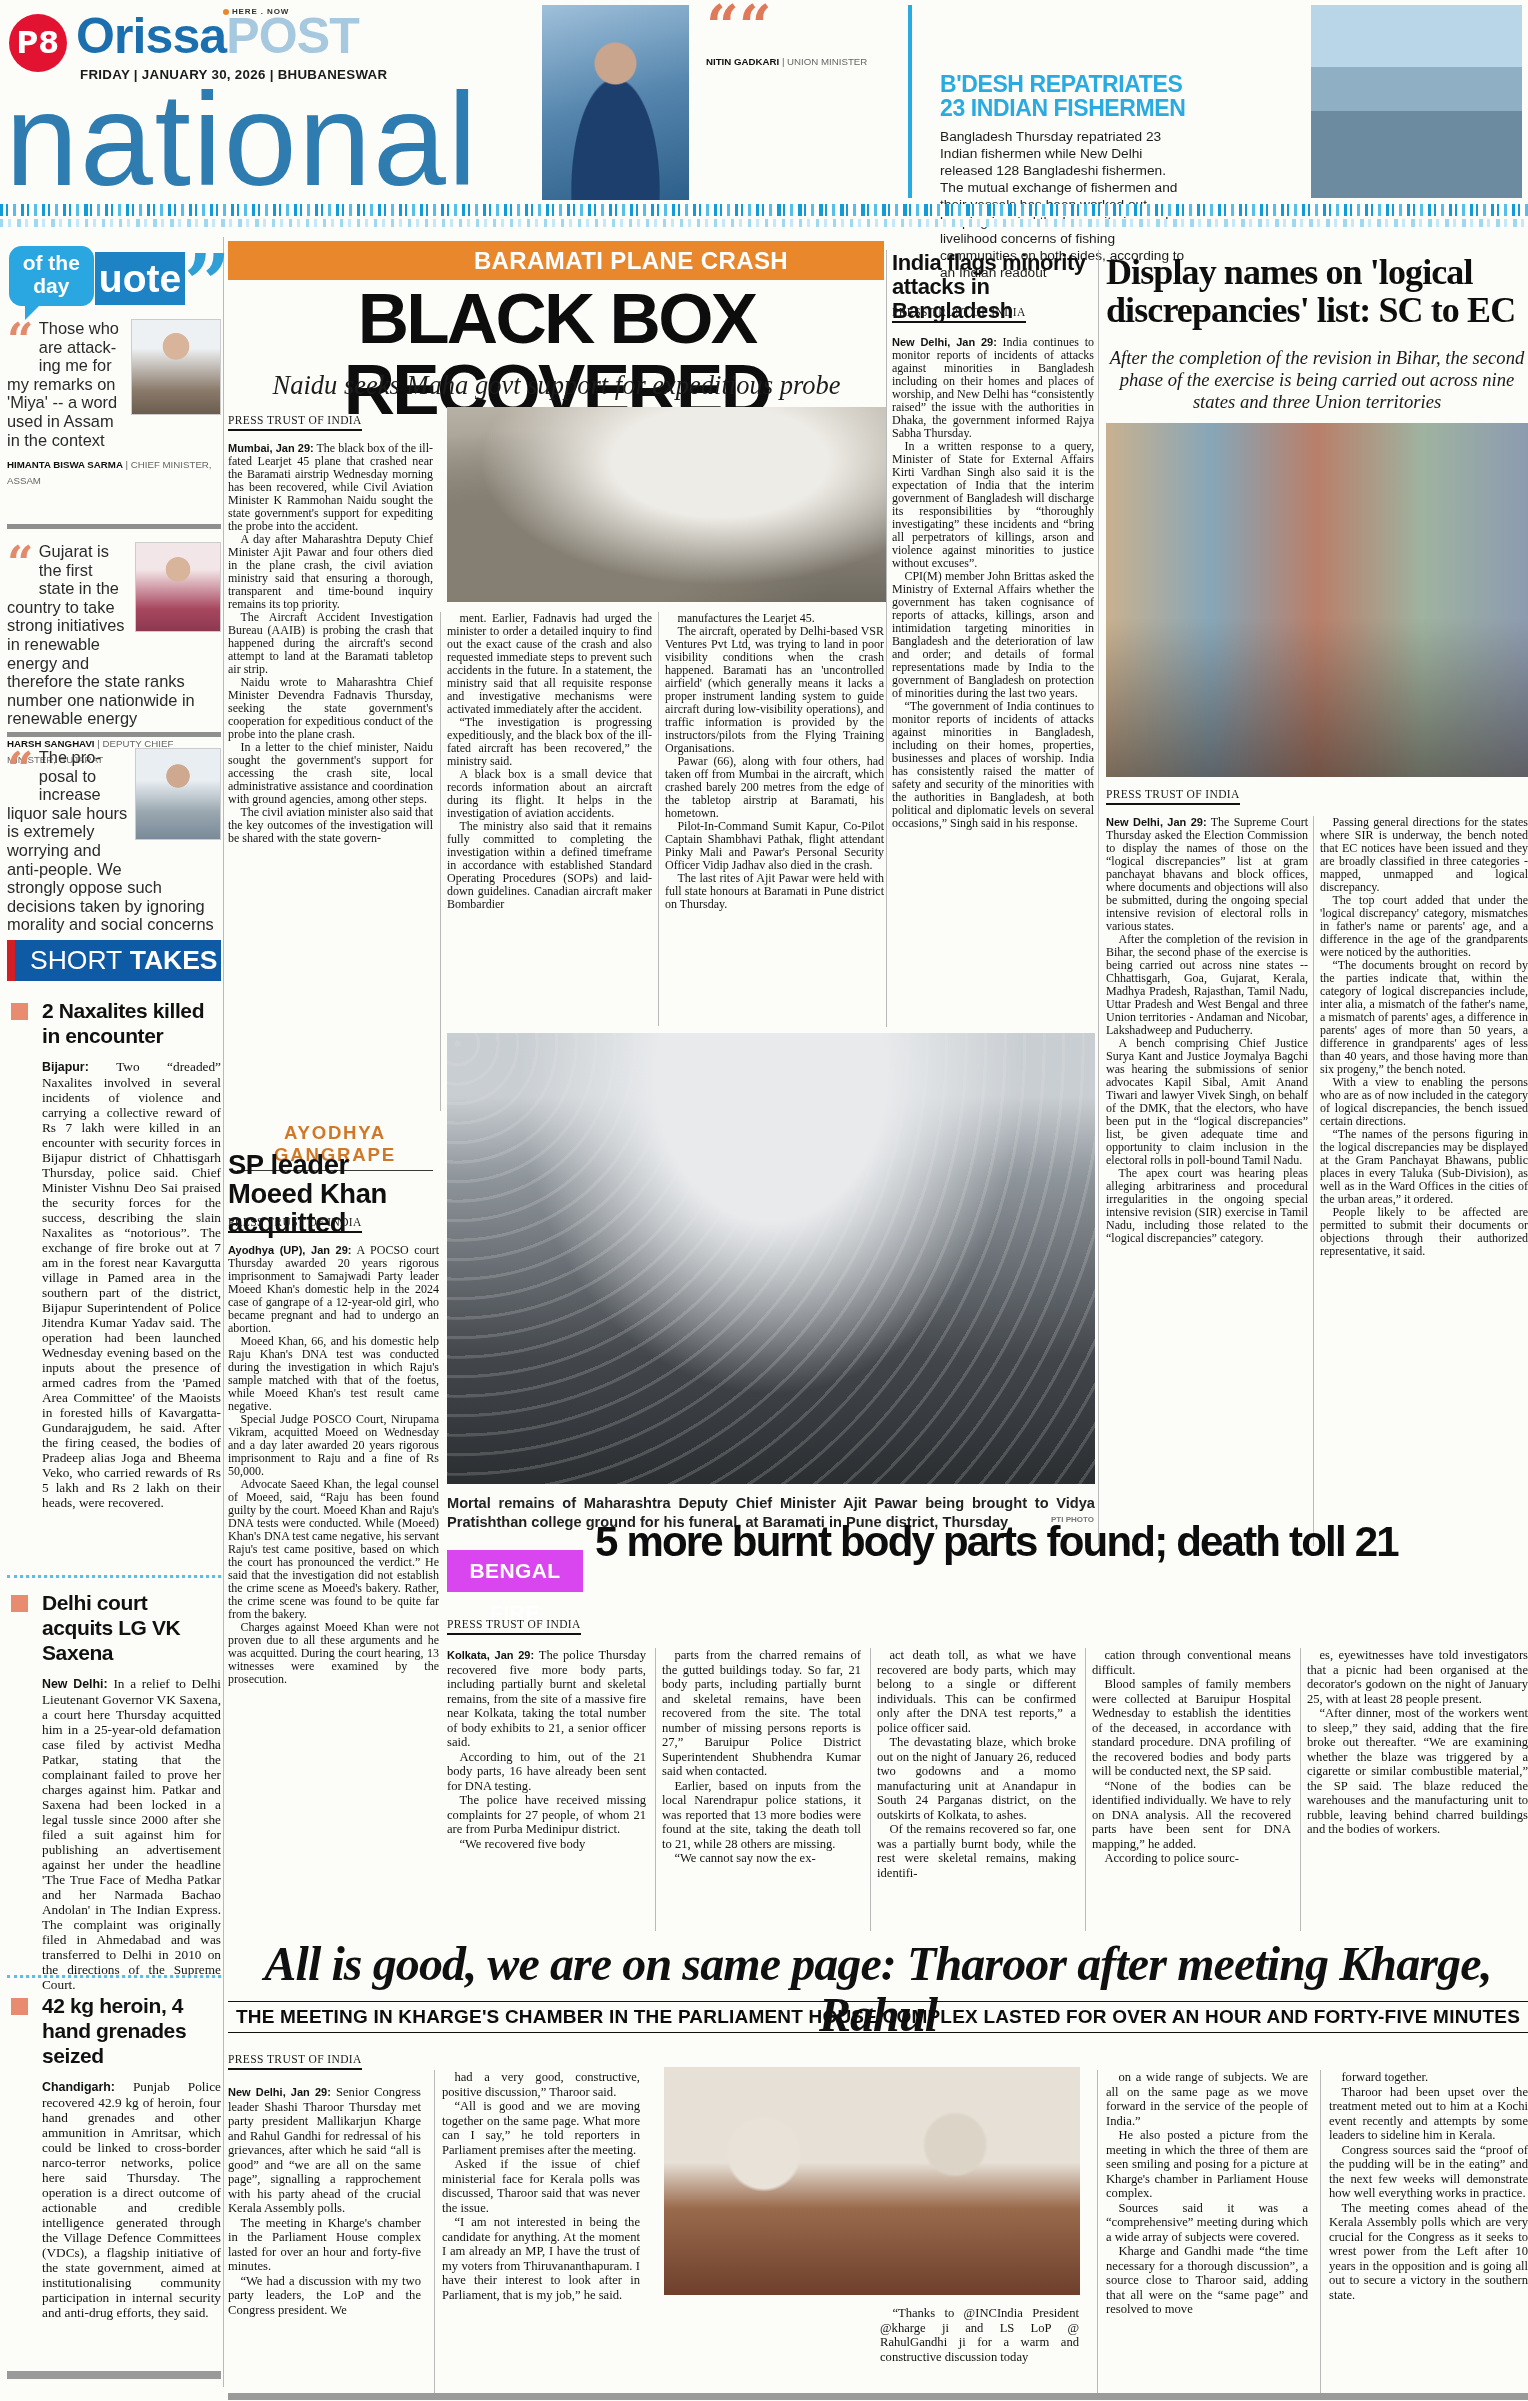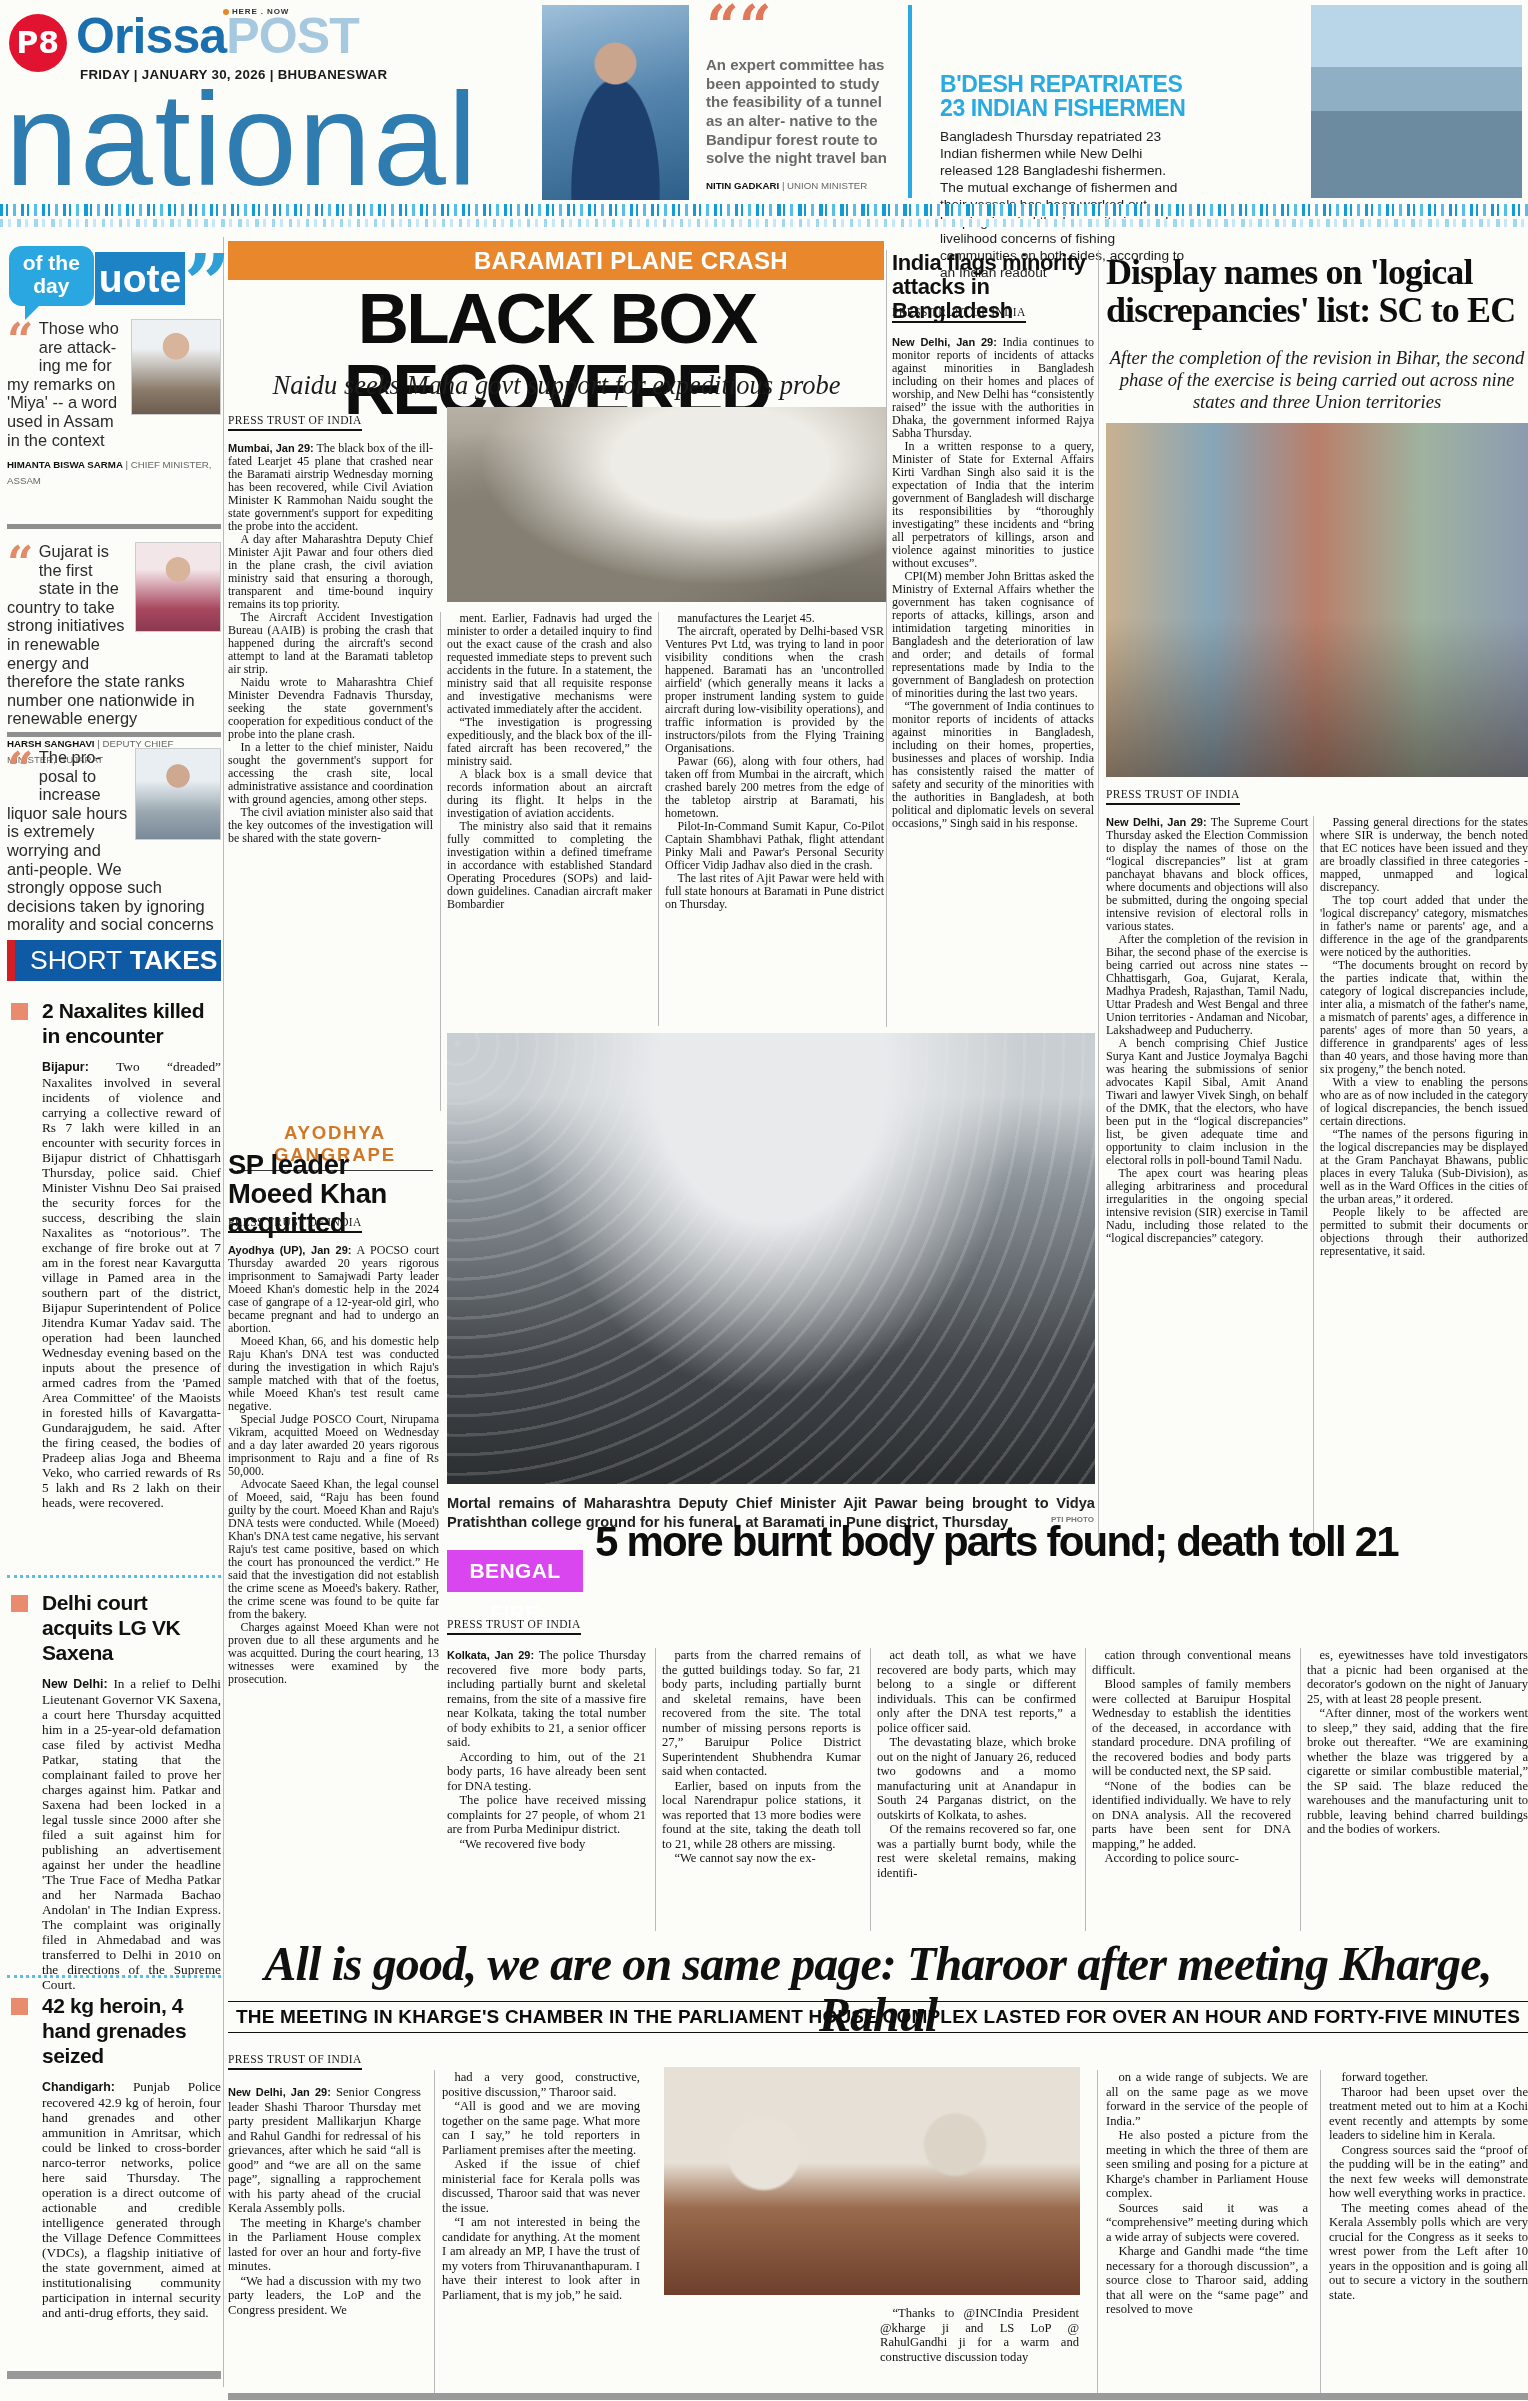--- a/index.html
+++ b/index.html
@@ -105,21 +105,20 @@
     <div class="abs p8" style="left:8.8px;top:14px;">P8</div>
     <div class="abs brand" style="left:76px;top:10.6px;"><span class="b1">Orissa</span><span class="b2">POST</span></div>
     <div class="abs tagline" style="left:223px;top:7px;"><span class="tagdot"></span><span>HERE . NOW</span></div>
     <div class="abs mdate" style="left:80px;top:67px;">FRIDAY | JANUARY 30, 2026 | BHUBANESWAR</div>
     <div class="abs section-word" style="left:5.3px;top:74px;">national</div>
 
     <div class="abs photo ph-gadkari" style="left:542px;top:5.3px;width:147px;height:195px;"></div>
 
     <div class="abs" style="left:706px;top:8.8px;width:188px;">
       <div class="tq-glyph">““</div>
-      <div class="tq-text" style="margin-top:12.4px;">An expert committee has been appointed to study the feasibility of a tunnel as an alter- native to the Bandipur forest route to solve the night travel ban</div>
       <div style="margin-top:8.8px;"><span class="attr-name">NITIN GADKARI</span><span class="attr-role"> | </span><span class="attr-role">UNION MINISTER</span></div>
     </div>
 
     <div class="abs vdiv" style="left:908px;top:5.3px;width:4.4px;height:193px;"></div>
 
     <div class="abs" style="left:940px;top:26.5px;width:246px;">
       <div class="brief-h">B'DESH REPATRIATES 23 INDIAN FISHERMEN</div>
       <div class="brief-b" style="margin-top:8.8px;">Bangladesh Thursday repatriated 23 Indian fishermen while New Delhi released 128 Bangladeshi fishermen. The mutual exchange of fishermen and their vessels has been worked out keeping in mind the humanitarian and livelihood concerns of fishing communities on both sides, according to an Indian readout</div>
     </div>
 

